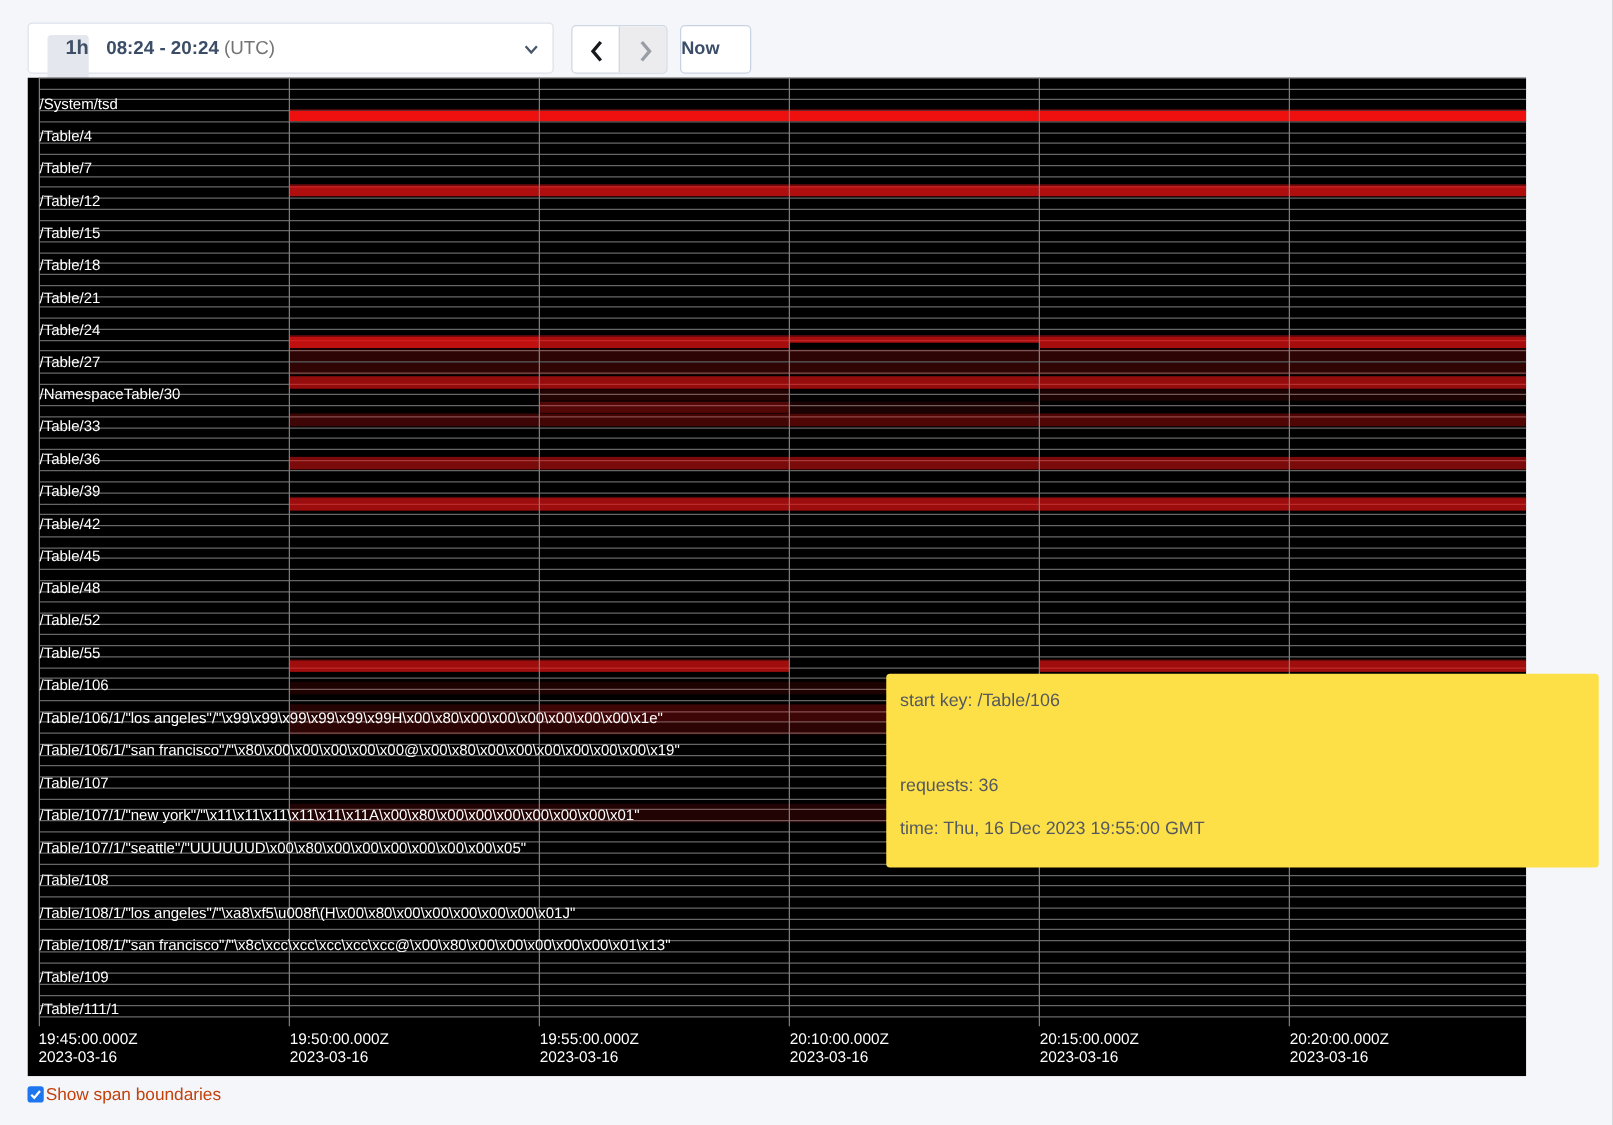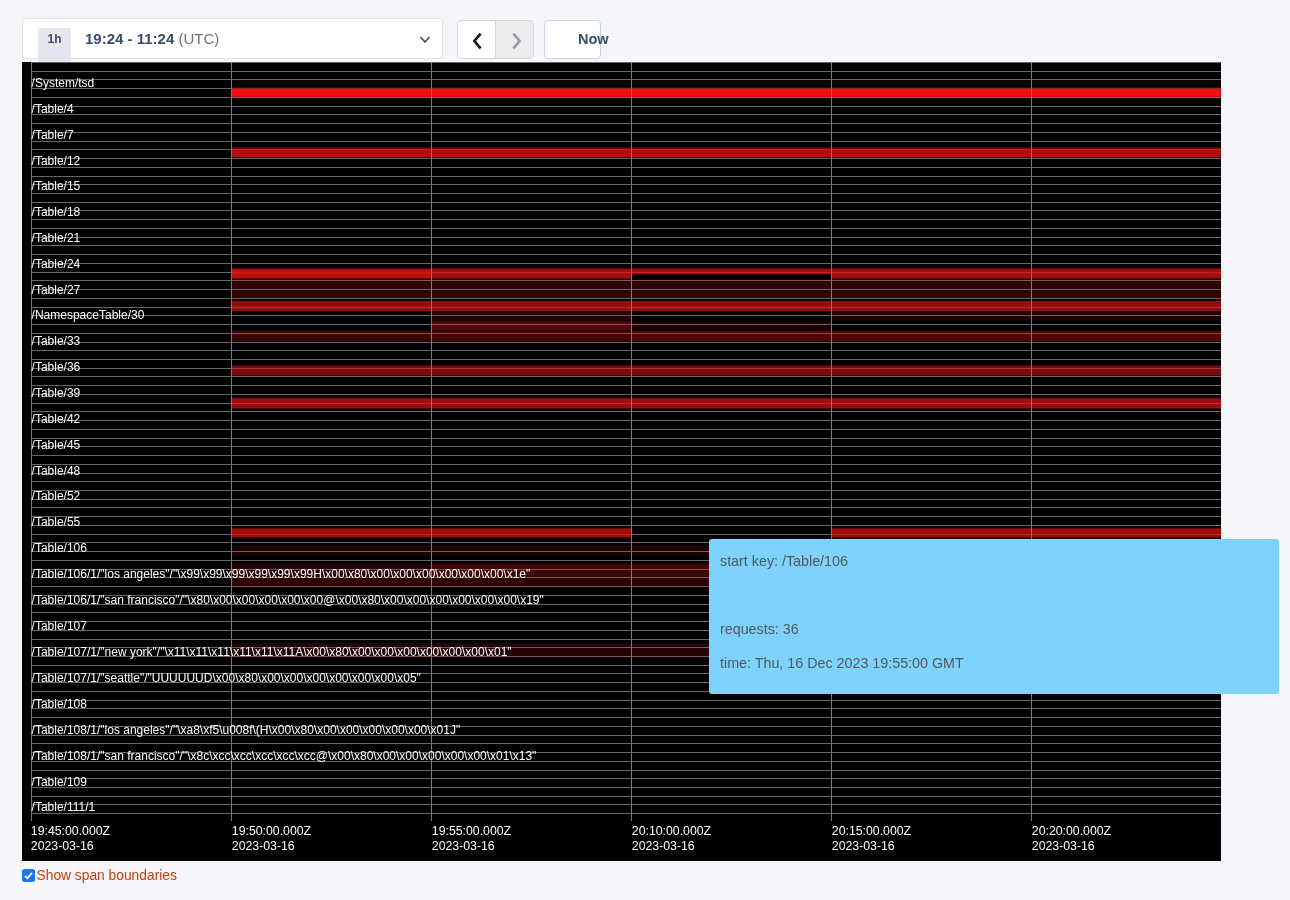--- a/index.html
+++ b/index.html
@@ -2,38 +2,38 @@
 <html><head><meta charset="utf-8">
 <style>
   * { margin:0; padding:0; box-sizing:border-box; }
   html,body { width:1290px; height:900px; background:#f4f6fa; font-family:"Liberation Sans", sans-serif; overflow:hidden; }
   .abs { position:absolute; }
 </style></head>
 <body>
 <div class="abs" style="left:0;top:0;width:1290px;height:900px;background:#f4f6fa;">
 
   <div class="abs" style="left:22px;top:18px;width:421px;height:41px;background:#ffffff;border:1px solid #dde1e9;border-radius:4px;">
-    <div class="abs" style="left:15px;top:9px;width:33px;height:36px;background:#e4e7ee;border-radius:3px;color:#3e4f66;font-size:12px;font-weight:bold;text-align:center;line-height:22px;">1h</div>
-    <div class="abs" style="left:62px;top:0;height:39px;line-height:39px;font-size:15px;color:#3c4d68;"><b>19:24 - 11:24</b> <span style="color:#737373;">(UTC)</span></div>
+    <div class="abs" style="left:15px;top:9px;width:33px;height:36px;background:#e4e7ee;border-radius:3px;color:#3e4f66;font-size:16px;font-weight:bold;text-align:right;line-height:22px;">1h</div>
+    <div class="abs" style="left:62px;top:0;height:39px;line-height:39px;font-size:15px;color:#3c4d68;"><b>08:24 - 20:24</b> <span style="color:#737373;">(UTC)</span></div>
     <svg class="abs" style="left:395px;top:16px;" width="14" height="10" viewBox="0 0 14 10">
         <polyline points="2.5,2 7,7 11.5,2" fill="none" stroke="#475569" stroke-width="1.8"></polyline>
       </svg>
   </div>
 
   <div class="abs" style="left:457px;top:20px;width:77px;height:39px;border:1px solid #cfd6e4;border-radius:4px;background:#ffffff;overflow:hidden;">
     <div class="abs" style="left:37px;top:0;width:40px;height:39px;background:#ececef;border-left:1px solid #cfd6e4;"></div>
     <svg class="abs" style="left:13.5px;top:10.5px;" width="11" height="18" viewBox="0 0 11 18">
         <polyline points="8.6,1.6 2.4,9 8.6,16.4" fill="none" stroke="#17191d" stroke-width="2.7"></polyline>
       </svg>
     <svg class="abs" style="left:52.5px;top:10.5px;" width="11" height="18" viewBox="0 0 11 18">
         <polyline points="2.4,1.6 8.6,9 2.4,16.4" fill="none" stroke="#989da6" stroke-width="2.7"></polyline>
       </svg>
   </div>
 
-  <div class="abs" style="left:544px;top:20px;width:57px;height:39px;background:#ffffff;border:1px solid #c9d2e2;border-radius:4px;color:#3c4d68;font-size:14.5px;font-weight:bold;text-align:left;line-height:37px;padding-left:33px;">Now</div>
+  <div class="abs" style="left:544px;top:20px;width:57px;height:39px;background:#ffffff;border:1px solid #c9d2e2;border-radius:4px;color:#3c4d68;font-size:14.5px;font-weight:bold;text-align:left;line-height:37px;">Now</div>
 
   <svg width="1199" height="799" viewBox="0 0 1199 799" style="position:absolute;left:21.5px;top:62px" font-family="&quot;Liberation Sans&quot;, sans-serif">
       <rect x="0" y="0" width="1199" height="799" fill="#000000"></rect>
       <path d="M9.5 0.5H1199 M9.5 9.5H1199 M9.5 17.5H1199 M9.5 26.5H1199 M9.5 35.5H1199 M9.5 44.5H1199 M9.5 52.5H1199 M9.5 61.5H1199 M9.5 70.5H1199 M9.5 79.5H1199 M9.5 87.5H1199 M9.5 96.5H1199 M9.5 105.5H1199 M9.5 114.5H1199 M9.5 122.5H1199 M9.5 131.5H1199 M9.5 140.5H1199 M9.5 148.5H1199 M9.5 157.5H1199 M9.5 166.5H1199 M9.5 175.5H1199 M9.5 183.5H1199 M9.5 192.5H1199 M9.5 201.5H1199 M9.5 210.5H1199 M9.5 218.5H1199 M9.5 227.5H1199 M9.5 236.5H1199 M9.5 245.5H1199 M9.5 253.5H1199 M9.5 262.5H1199 M9.5 271.5H1199 M9.5 280.5H1199 M9.5 288.5H1199 M9.5 297.5H1199 M9.5 306.5H1199 M9.5 314.5H1199 M9.5 323.5H1199 M9.5 332.5H1199 M9.5 341.5H1199 M9.5 349.5H1199 M9.5 358.5H1199 M9.5 367.5H1199 M9.5 376.5H1199 M9.5 384.5H1199 M9.5 393.5H1199 M9.5 402.5H1199 M9.5 411.5H1199 M9.5 419.5H1199 M9.5 428.5H1199 M9.5 437.5H1199 M9.5 445.5H1199 M9.5 454.5H1199 M9.5 463.5H1199 M9.5 472.5H1199 M9.5 480.5H1199 M9.5 489.5H1199 M9.5 498.5H1199 M9.5 507.5H1199 M9.5 515.5H1199 M9.5 524.5H1199 M9.5 533.5H1199 M9.5 542.5H1199 M9.5 550.5H1199 M9.5 559.5H1199 M9.5 568.5H1199 M9.5 577.5H1199 M9.5 585.5H1199 M9.5 594.5H1199 M9.5 603.5H1199 M9.5 611.5H1199 M9.5 620.5H1199 M9.5 629.5H1199 M9.5 638.5H1199 M9.5 646.5H1199 M9.5 655.5H1199 M9.5 664.5H1199 M9.5 673.5H1199 M9.5 681.5H1199 M9.5 690.5H1199 M9.5 699.5H1199 M9.5 708.5H1199 M9.5 716.5H1199 M9.5 725.5H1199 M9.5 734.5H1199 M9.5 742.5H1199 M9.5 751.5H1199" stroke="#666666" stroke-width="1" fill="none"></path>
       <rect x="209.5" y="25.3" width="989.5" height="1.2" fill="#520808"></rect>
       <rect x="209.5" y="26.7" width="989.5" height="8.2" fill="#ee0f0f" fill-opacity="1.0"></rect>
       <rect x="209.5" y="85.2" width="989.5" height="1.2" fill="#520808"></rect>
       <rect x="209.5" y="86.4" width="989.5" height="8.6" fill="#e01212" fill-opacity="0.78"></rect>
       <rect x="209.5" y="206.0" width="989.5" height="1.2" fill="#520808"></rect>
       <rect x="209.5" y="207.2" width="200.0" height="9.3" fill="#e01212" fill-opacity="0.85"></rect>
@@ -99,21 +99,21 @@
       <text x="409.8" y="773.2" font-size="12.3" fill="#ffffff">19:55:00.000Z</text>
       <text x="409.8" y="787.6" font-size="12.3" fill="#ffffff">2023-03-16</text>
       <text x="609.8" y="773.2" font-size="12.3" fill="#ffffff">20:10:00.000Z</text>
       <text x="609.8" y="787.6" font-size="12.3" fill="#ffffff">2023-03-16</text>
       <text x="809.8" y="773.2" font-size="12.3" fill="#ffffff">20:15:00.000Z</text>
       <text x="809.8" y="787.6" font-size="12.3" fill="#ffffff">2023-03-16</text>
       <text x="1009.8" y="773.2" font-size="12.3" fill="#ffffff">20:20:00.000Z</text>
       <text x="1009.8" y="787.6" font-size="12.3" fill="#ffffff">2023-03-16</text>
     </svg>
 
-  <div class="abs" style="left:709px;top:539px;width:570px;height:155px;background:#7dd3fc;border-radius:3px;">
+  <div class="abs" style="left:709px;top:539px;width:570px;height:155px;background:#fde047;border-radius:3px;">
     <div class="abs" style="left:11px;top:14px;font-size:14.3px;color:#54585f;white-space:nowrap;">start key: /Table/106</div>
     <div class="abs" style="left:11px;top:82px;font-size:14.3px;color:#54585f;white-space:nowrap;">requests: 36</div>
     <div class="abs" style="left:11px;top:116px;font-size:14.3px;color:#54585f;white-space:nowrap;">time: Thu, 16 Dec 2023 19:55:00 GMT</div>
   </div>
 
   <div class="abs" style="left:21.5px;top:868.5px;width:13px;height:13px;background:#1e76ee;border-radius:2.5px;"></div>
   <svg class="abs" style="left:21.5px;top:868.5px;" width="13" height="13" viewBox="0 0 13 13">
       <polyline points="3,6.8 5.4,9.2 10,3.8" fill="none" stroke="#ffffff" stroke-width="1.8"></polyline>
     </svg>
   <div class="abs" style="left:36.5px;top:867.5px;font-size:13.8px;color:#c2410c;">Show span boundaries</div>

